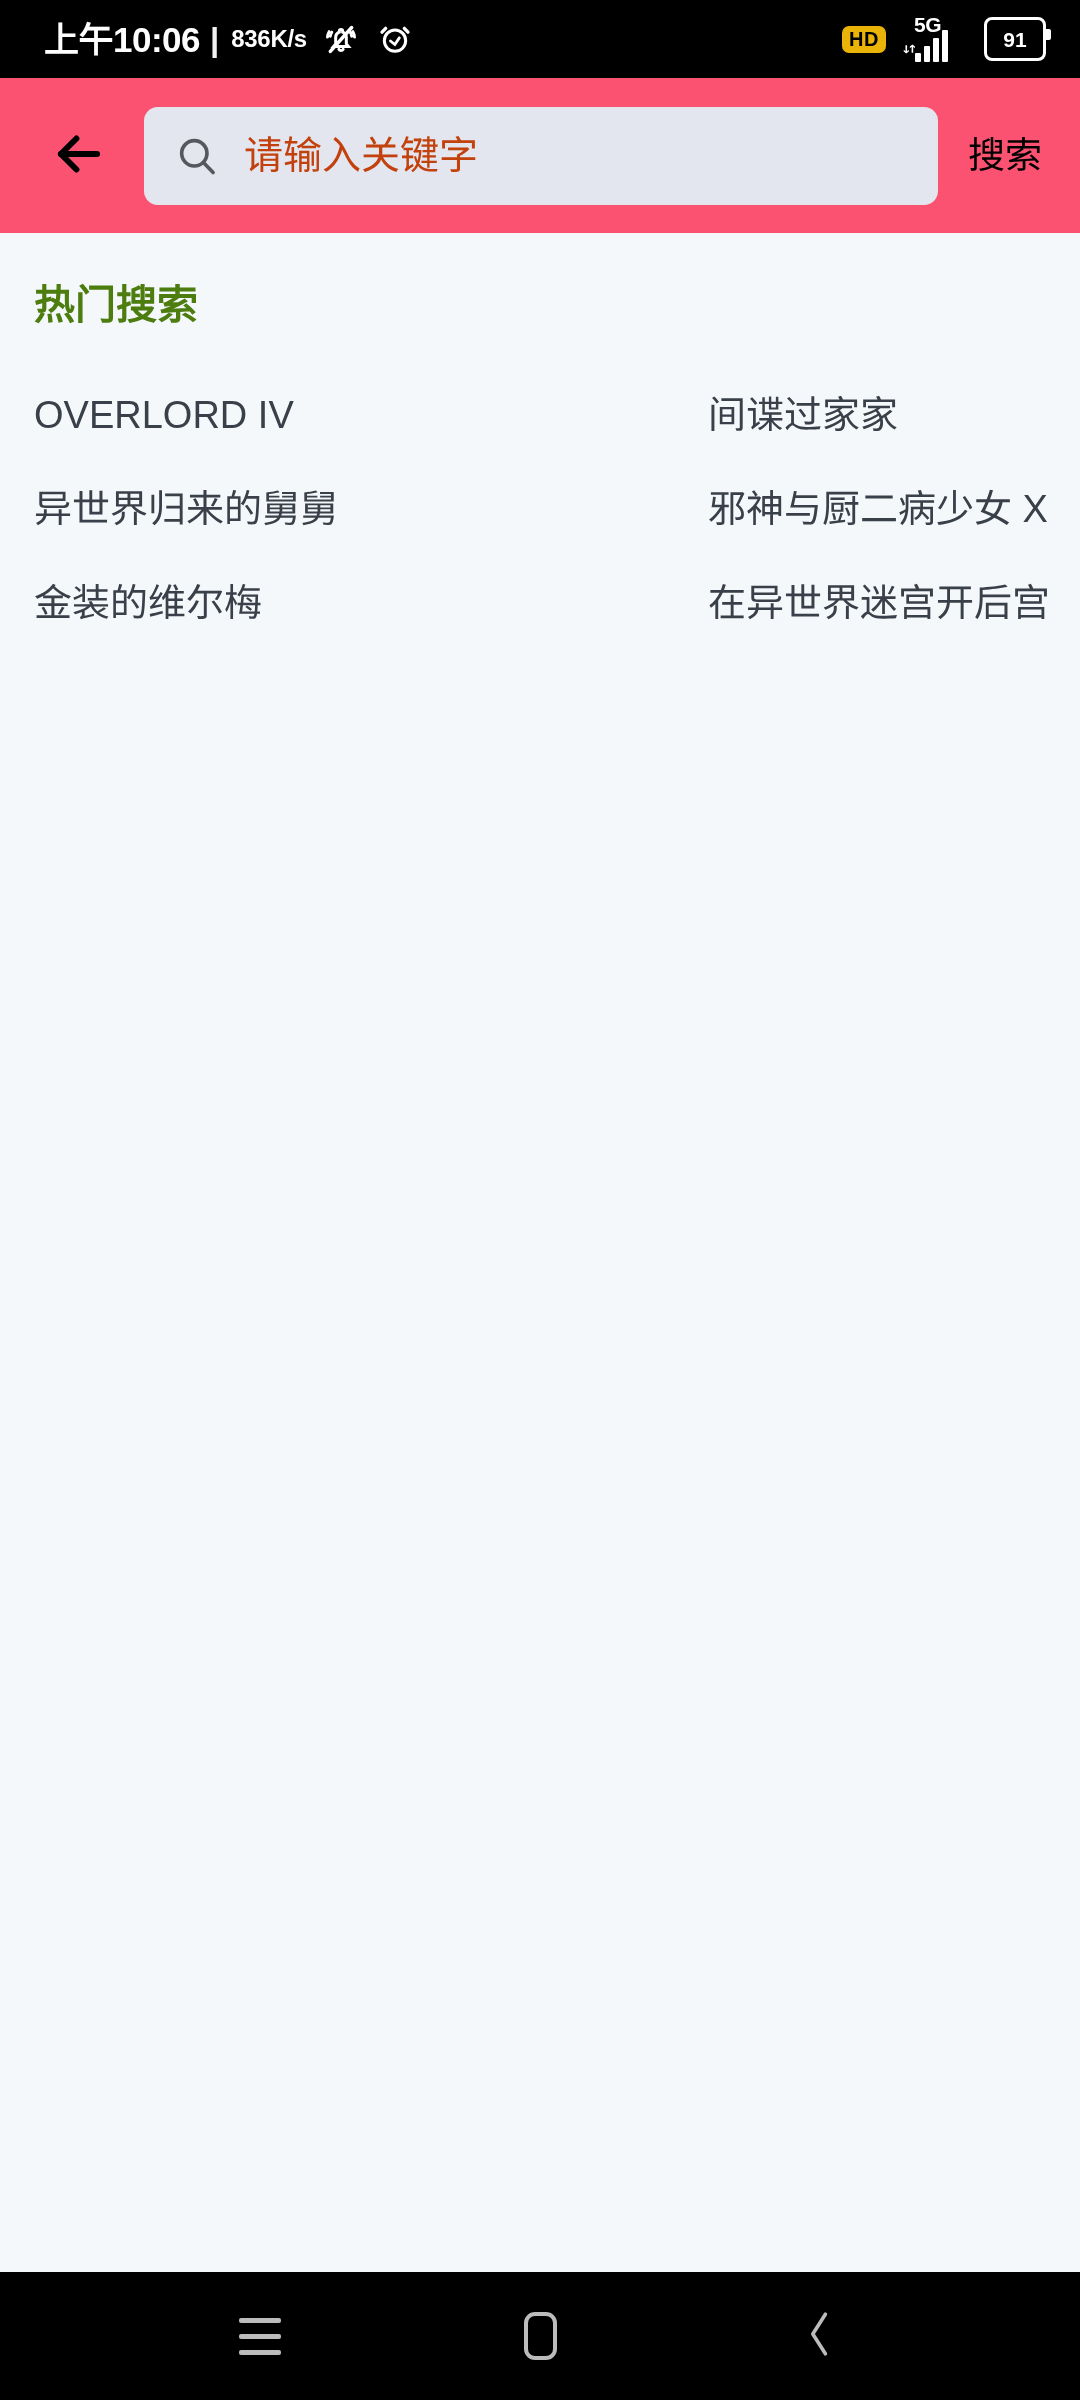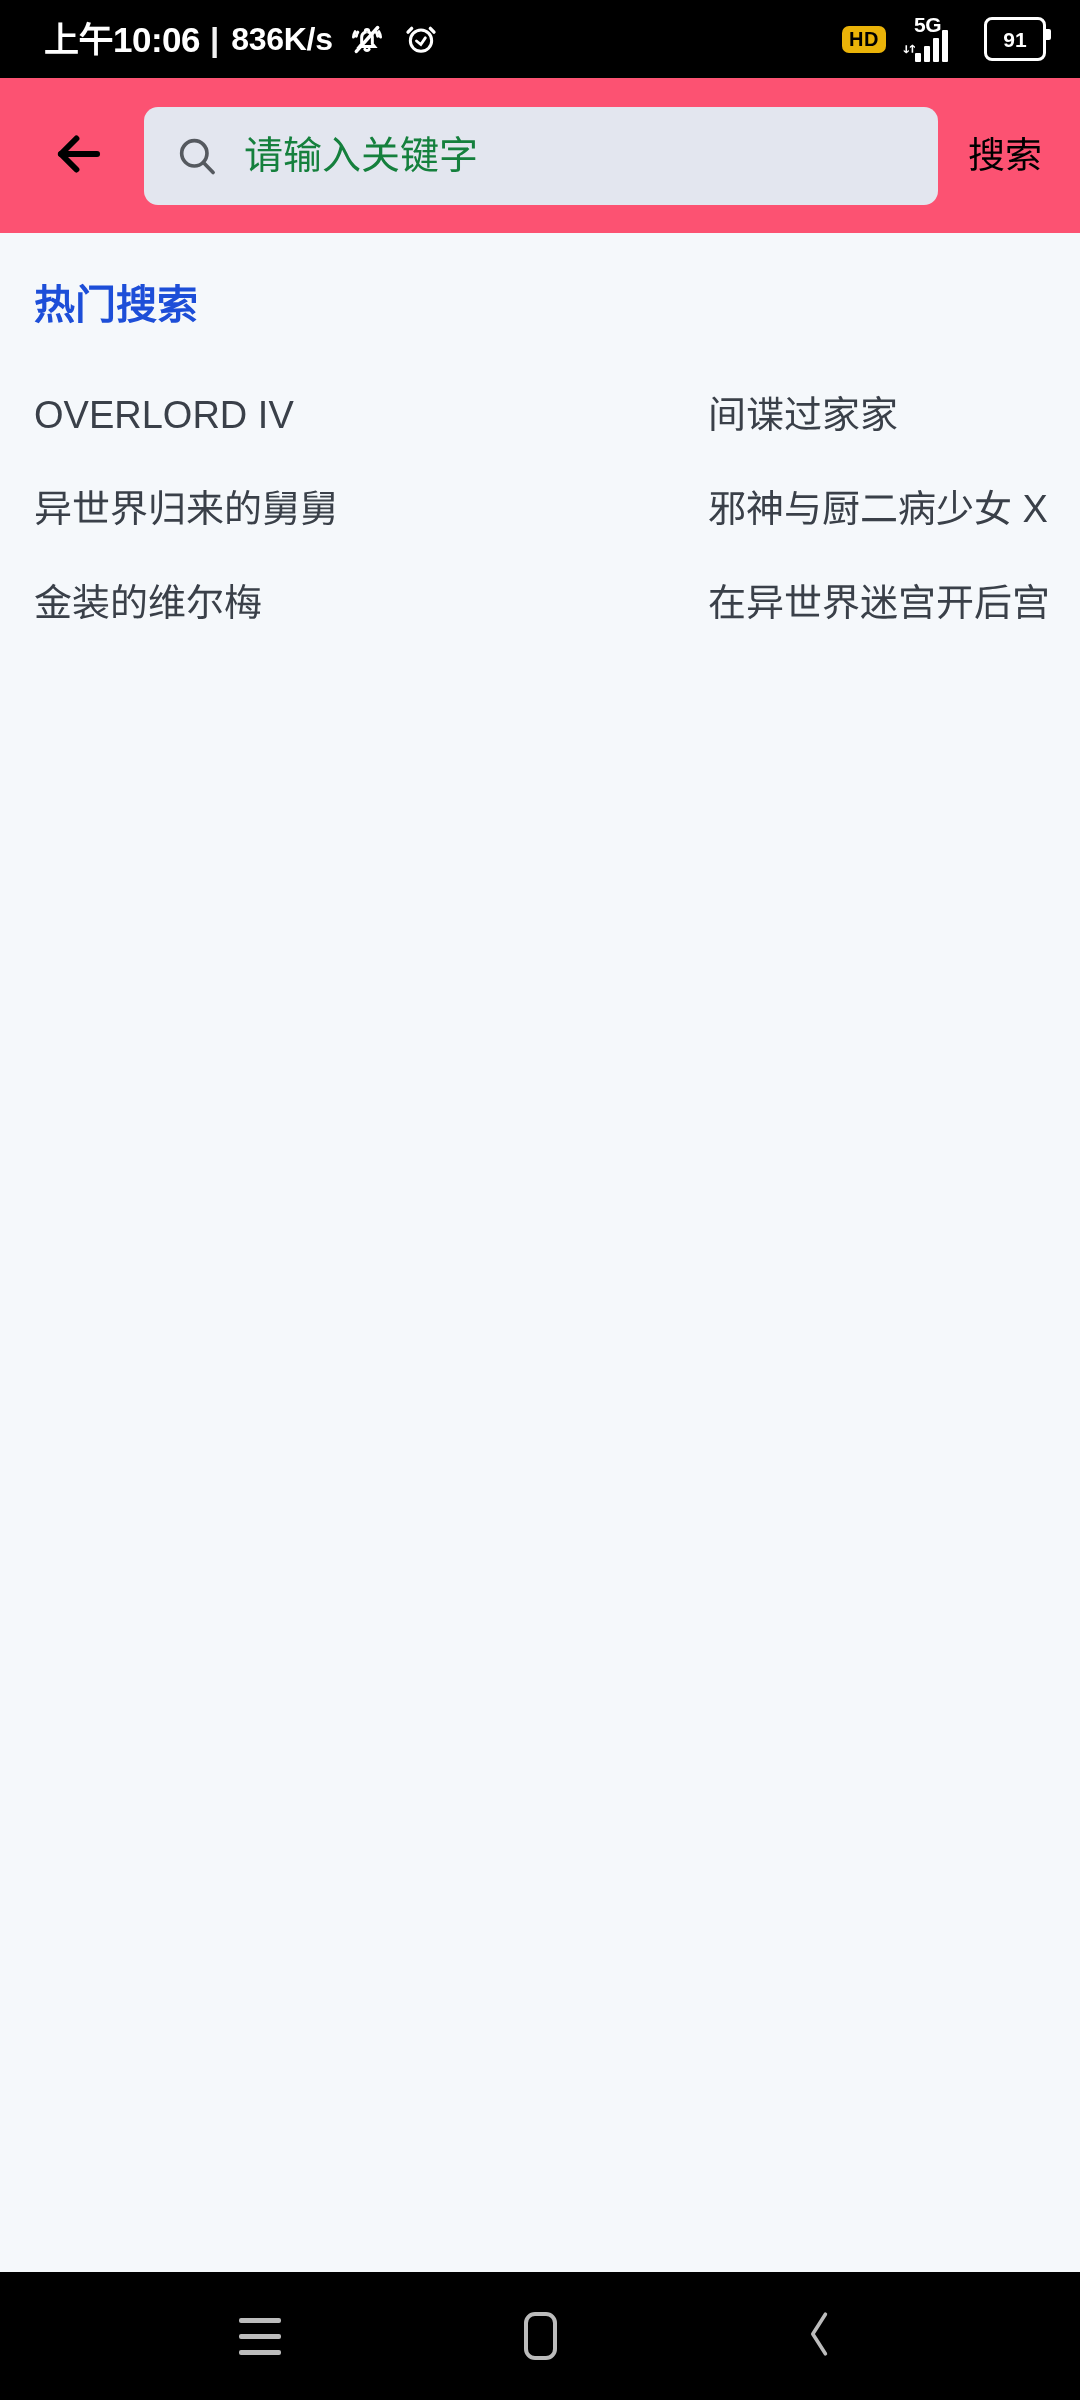--- a/index.html
+++ b/index.html
@@ -28,21 +28,21 @@
   .sb-left { display:flex; align-items:center; gap:0; }
   .sb-clock {
     font-size:35px; font-weight:700; letter-spacing:-0.5px;
     line-height:1; white-space:nowrap;
   }
   .sb-sep {
     font-size:33px; font-weight:700; line-height:1;
     margin:0 12px 0 10px; opacity:.95;
   }
   .sb-net {
-    font-size:32px; font-weight:700; letter-spacing:-0.3px;
+    font-size:24px; font-weight:700; letter-spacing:-0.3px;
     line-height:1; white-space:nowrap;
   }
   .sb-ic { margin-left:14px; display:flex; align-items:center; }
   .sb-right {
     margin-left:auto;
     display:flex; align-items:center; gap:17px;
   }
   .hd-badge {
     background:#eab308; color:#000;
     font-size:20px; font-weight:700;
@@ -91,40 +91,40 @@
     background:#e3e6ef;
     border-radius:14px;
     margin:0 22px 0 22px;
     display:flex; align-items:center;
     padding:0 30px;
     cursor:text;
   }
   .search-icon { flex:0 0 auto; display:flex; align-items:center; }
   .search-ph {
     margin-left:24px;
-    font-size:39px; color:#15803d;
+    font-size:39px; color:#c2410c;
     line-height:1; white-space:nowrap;
   }
   .search-action {
     flex:0 0 auto;
     font-size:37px; color:#000;
     padding:0 12px 0 8px;
     line-height:1; white-space:nowrap;
     cursor:pointer;
   }
 
   
   .content {
     flex:1 1 auto;
     background:#f5f8fb;
     padding:0 30px;
     overflow:hidden;
   }
   .section-title {
-    font-size:41px; font-weight:700; color:#1d4ed8;
+    font-size:41px; font-weight:700; color:#4d7c0f;
     line-height:1; padding-top:52px; padding-left:4px;
   }
   .hot-grid {
     margin-top:50px;
     display:grid;
     grid-template-columns:1fr 1fr;
     row-gap:16px;
   }
   .hot-item {
     font-size:38px; color:#3a4049;

